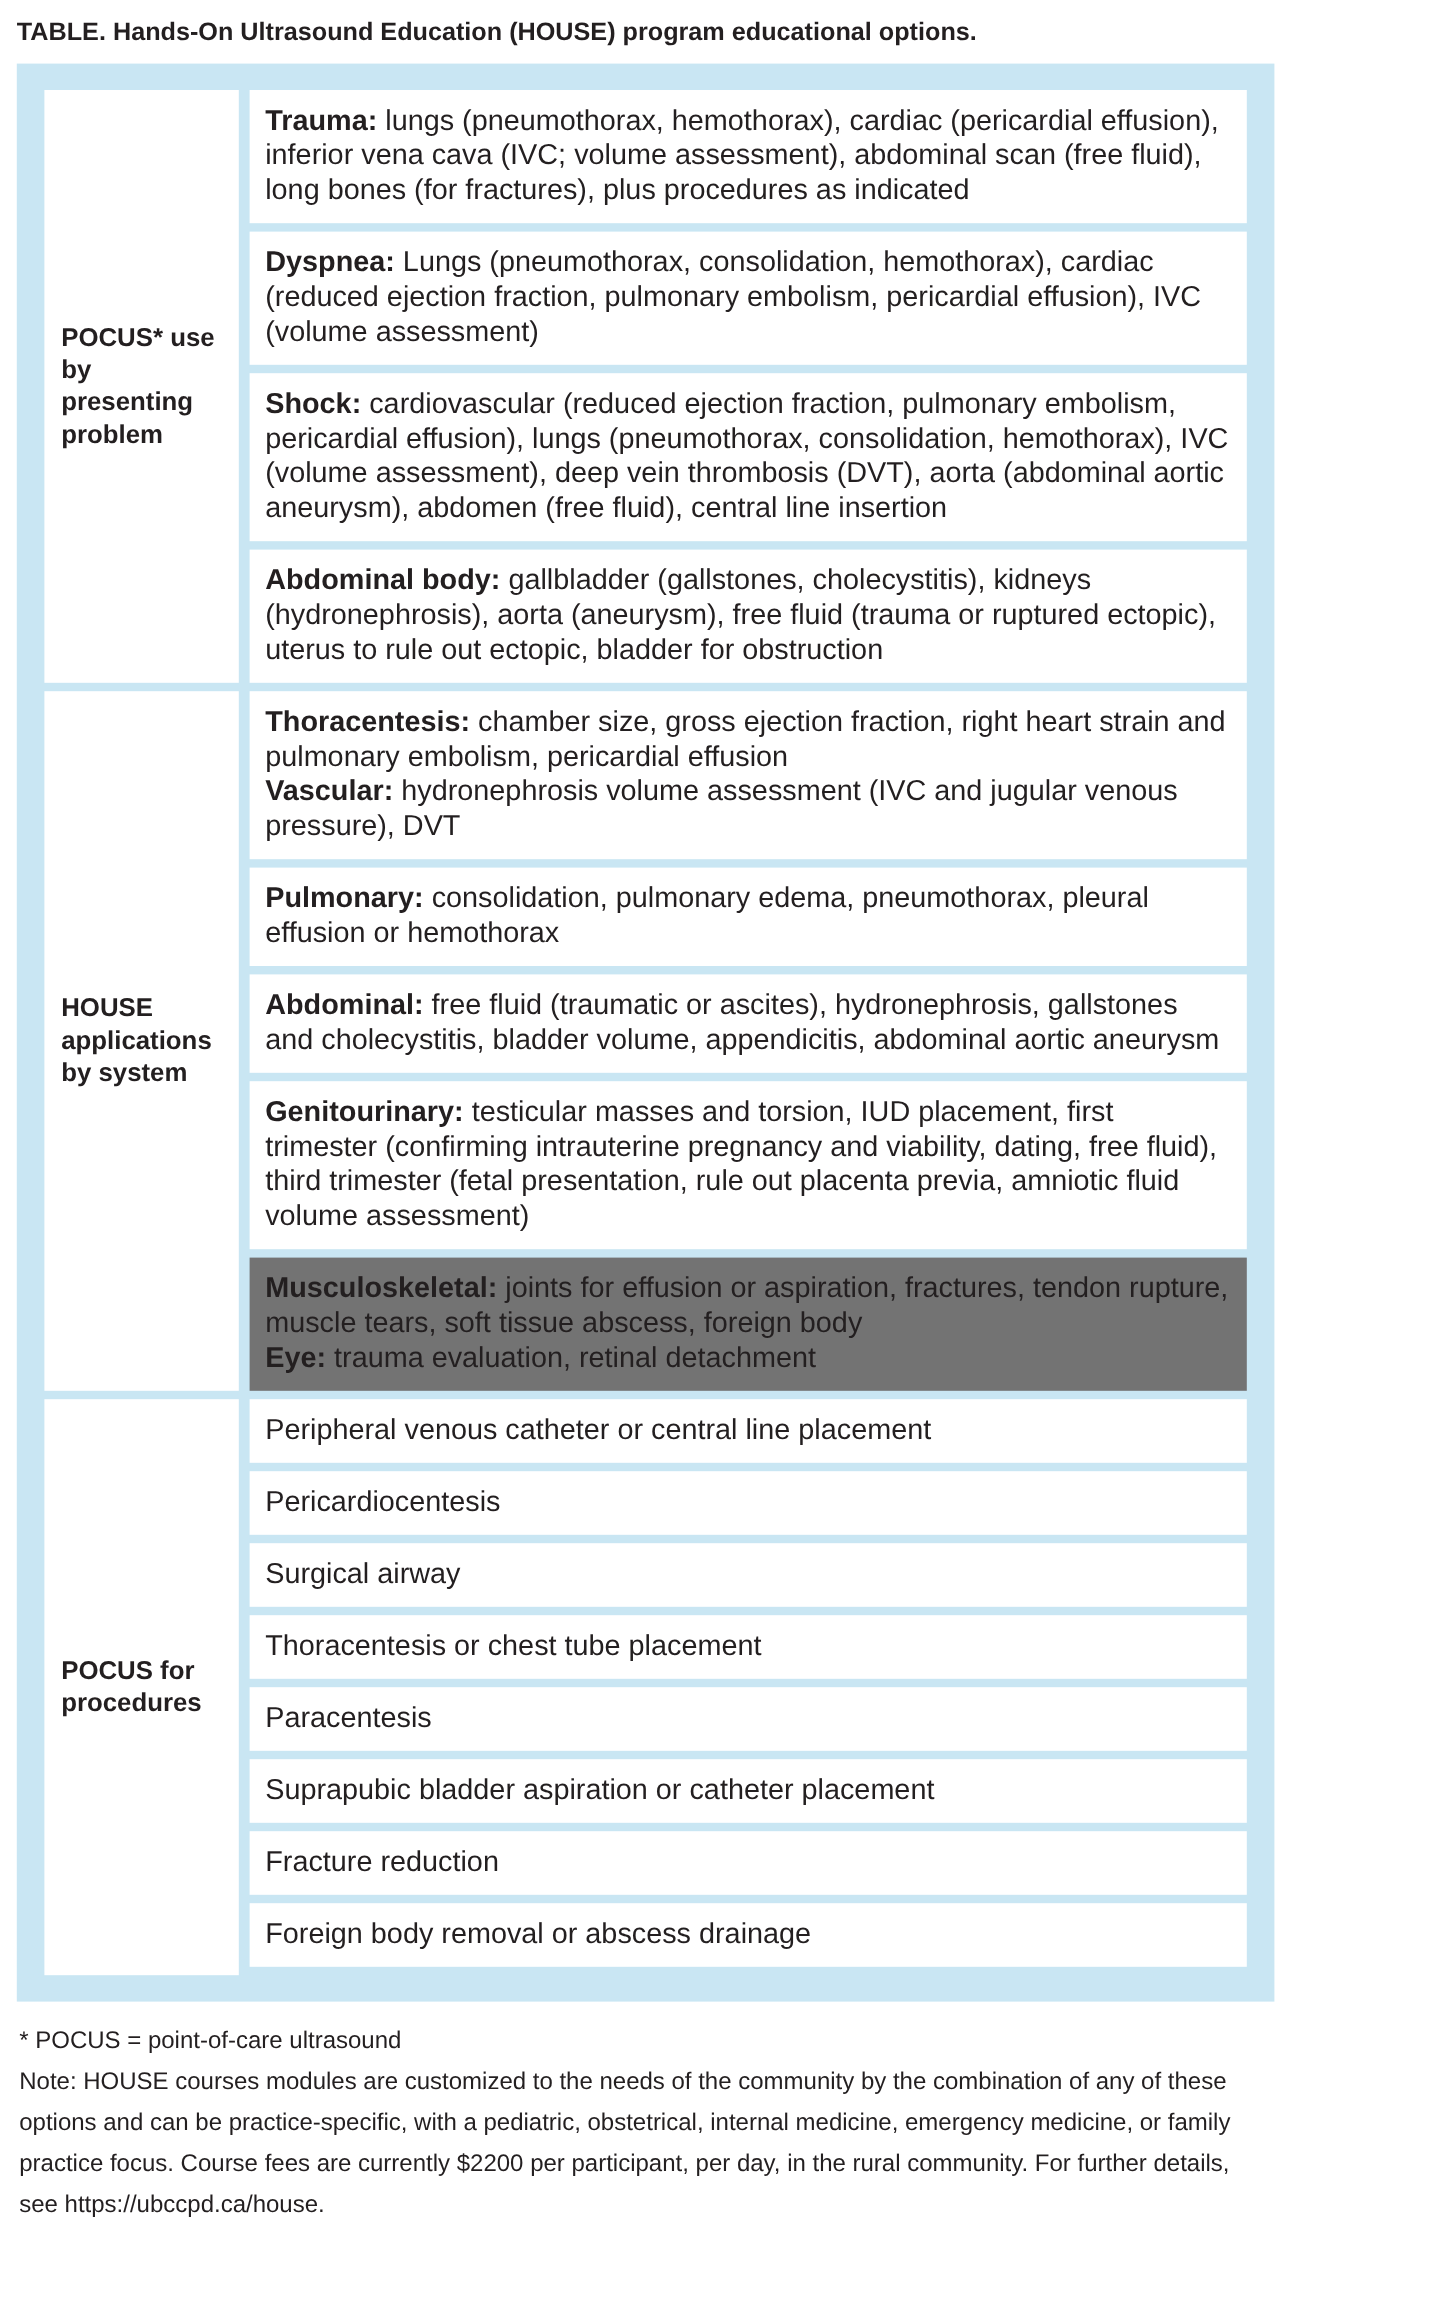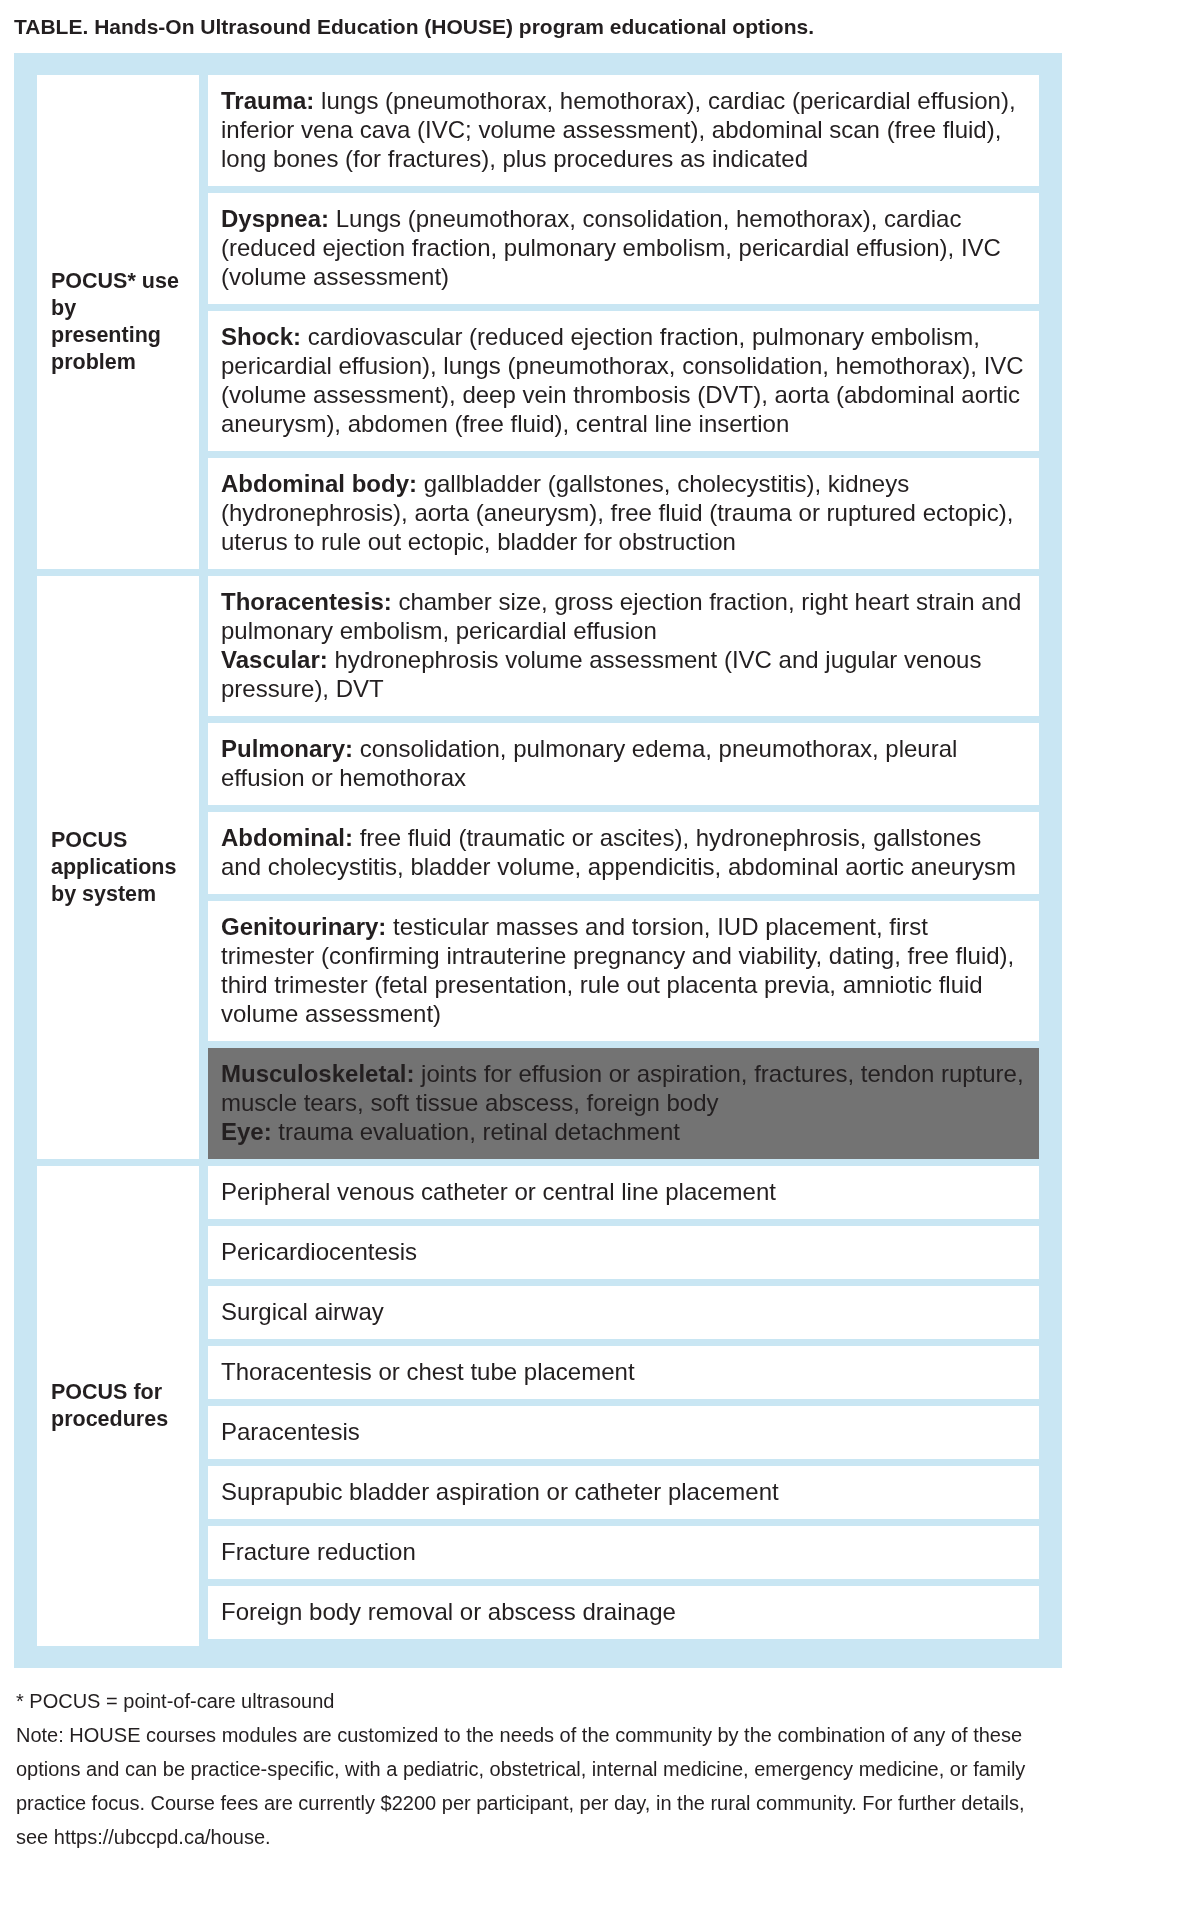--- a/index.html
+++ b/index.html
@@ -71,21 +71,21 @@
       <div class="cell content-cell" style="background: rgb(255, 255, 255);">
         <p><b class="lead">Dyspnea:</b><span> Lungs (pneumothorax, consolidation, hemothorax), cardiac (reduced ejection fraction, pulmonary embolism, pericardial effusion), IVC (volume assessment)</span></p>
       </div>
       <div class="cell content-cell" style="background: rgb(255, 255, 255);">
         <p><b class="lead">Shock:</b><span> cardiovascular (reduced ejection fraction, pulmonary embolism, pericardial effusion), lungs (pneumothorax, consolidation, hemothorax), IVC (volume assessment), deep vein thrombosis (DVT), aorta (abdominal aortic aneurysm), abdomen (free fluid), central line insertion</span></p>
       </div>
       <div class="cell content-cell" style="background: rgb(255, 255, 255);">
         <p><b class="lead">Abdominal body:</b><span> gallbladder (gallstones, cholecystitis), kidneys (hydronephrosis), aorta (aneurysm), free fluid (trauma or ruptured ectopic), uterus to rule out ectopic, bladder for obstruction</span></p>
       </div>
       <div class="cell header-cell" style="background: rgb(255, 255, 255); grid-row: span 5;">
-        <span>POCUS applications by system</span>
+        <span>HOUSE applications by system</span>
       </div>
       <div class="cell content-cell" style="background: rgb(255, 255, 255);">
         <p><b class="lead">Thoracentesis:</b><span> chamber size, gross ejection fraction, right heart strain and pulmonary embolism, pericardial effusion</span></p>
         <p><b class="lead">Vascular:</b><span> hydronephrosis volume assessment (IVC and jugular venous pressure), DVT</span></p>
       </div>
       <div class="cell content-cell" style="background: rgb(255, 255, 255);">
         <p><b class="lead">Pulmonary:</b><span> consolidation, pulmonary edema, pneumothorax, pleural effusion or hemothorax</span></p>
       </div>
       <div class="cell content-cell" style="background: rgb(255, 255, 255);">
         <p><b class="lead">Abdominal:</b><span> free fluid (traumatic or ascites), hydronephrosis, gallstones and cholecystitis, bladder volume, appendicitis, abdominal aortic aneurysm</span></p>

